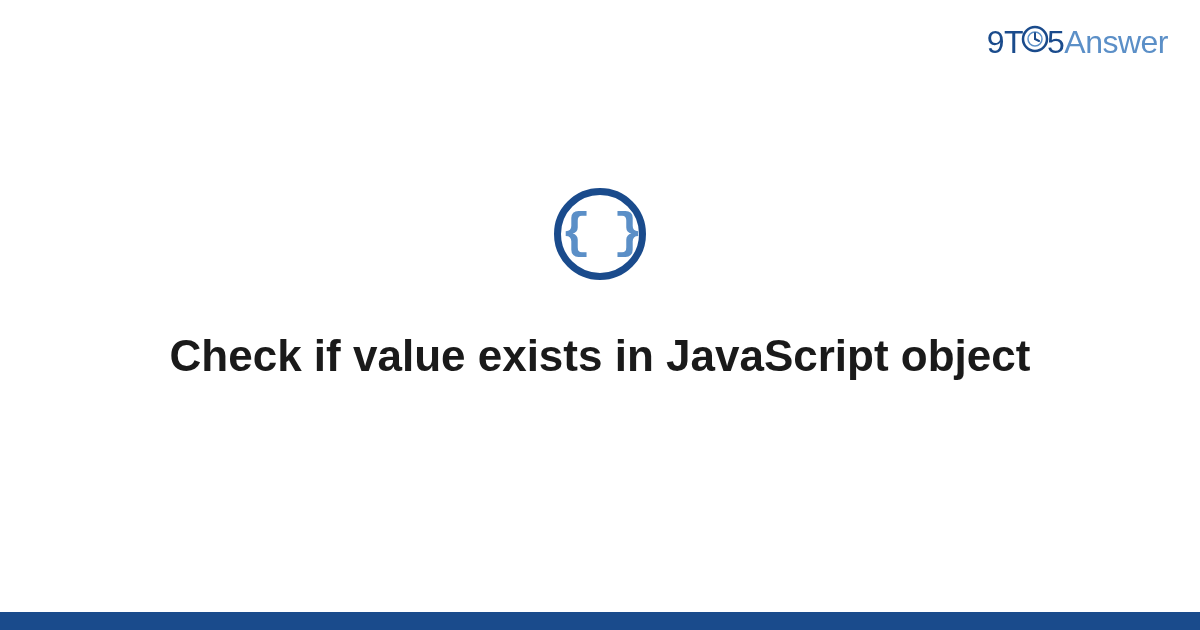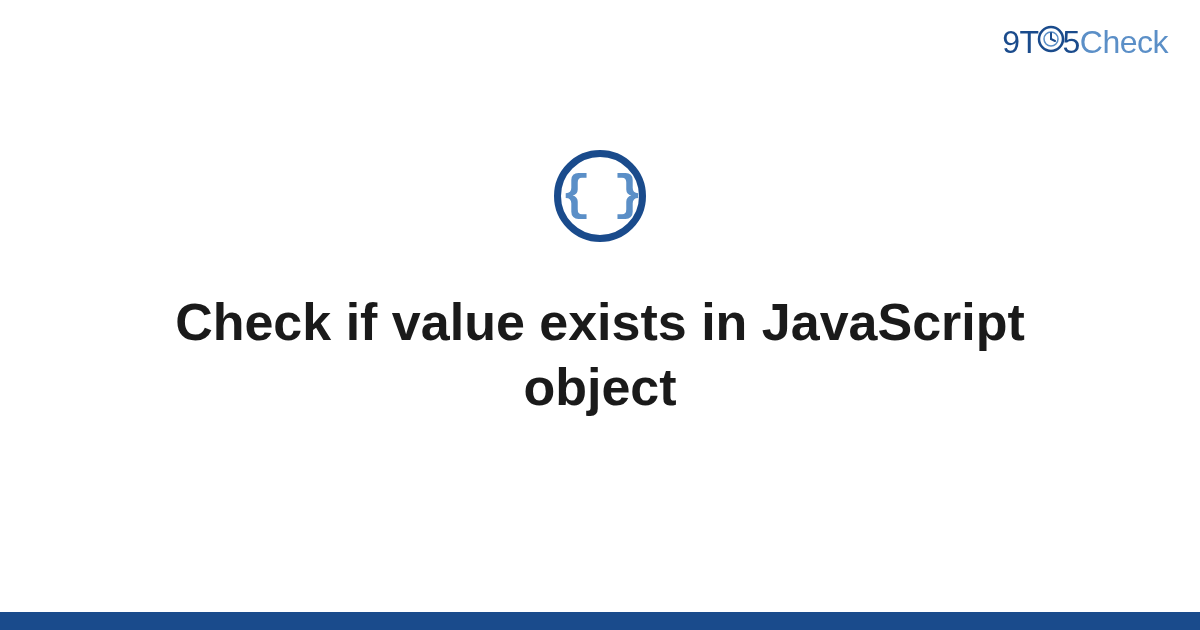--- a/index.html
+++ b/index.html
@@ -64,24 +64,23 @@
     }
     .code-icon .braces {
       color: #5b8fc7;
       font-size: 50px;
       font-weight: 700;
       font-family: 'Courier New', monospace;
       letter-spacing: -4px;
       line-height: 1;
     }
     .title {
-      font-size: 52px;
+      font-size: 44px;
       font-weight: 700;
       color: #1a1a1a;
-      text-align: center;
       line-height: 1.25;
       max-width: 1000px;
       padding: 0 40px;
     }
     .bottom-bar {
       position: absolute;
       bottom: 0;
       left: 0;
       right: 0;
       height: 18px;
@@ -90,21 +89,21 @@
   </style>
 </head>
 <body>
 
 <div class="logo">
   <span class="nine-t">9T</span><span class="clock-icon"><svg width="28" height="28" viewBox="0 0 28 28">
         <circle cx="14" cy="14" r="12" fill="none" stroke="#1a4b8c" stroke-width="2.5"></circle>
         <circle cx="14" cy="14" r="7" fill="none" stroke="#5b8fc7" stroke-width="1.5"></circle>
         <line x1="14" y1="14" x2="14" y2="8" stroke="#1a4b8c" stroke-width="2" stroke-linecap="round"></line>
         <line x1="14" y1="14" x2="18" y2="16" stroke="#1a4b8c" stroke-width="2" stroke-linecap="round"></line>
-      </svg></span><span class="five">5</span><span class="answer">Check</span>
+      </svg></span><span class="five">5</span><span class="answer">Answer</span>
 </div>
 
 <div class="content">
   <div class="code-icon">
     <span class="braces">{ }</span>
   </div>
   <h1 class="title">Check if value exists in JavaScript object</h1>
 </div>
 
 <div class="bottom-bar"></div>

